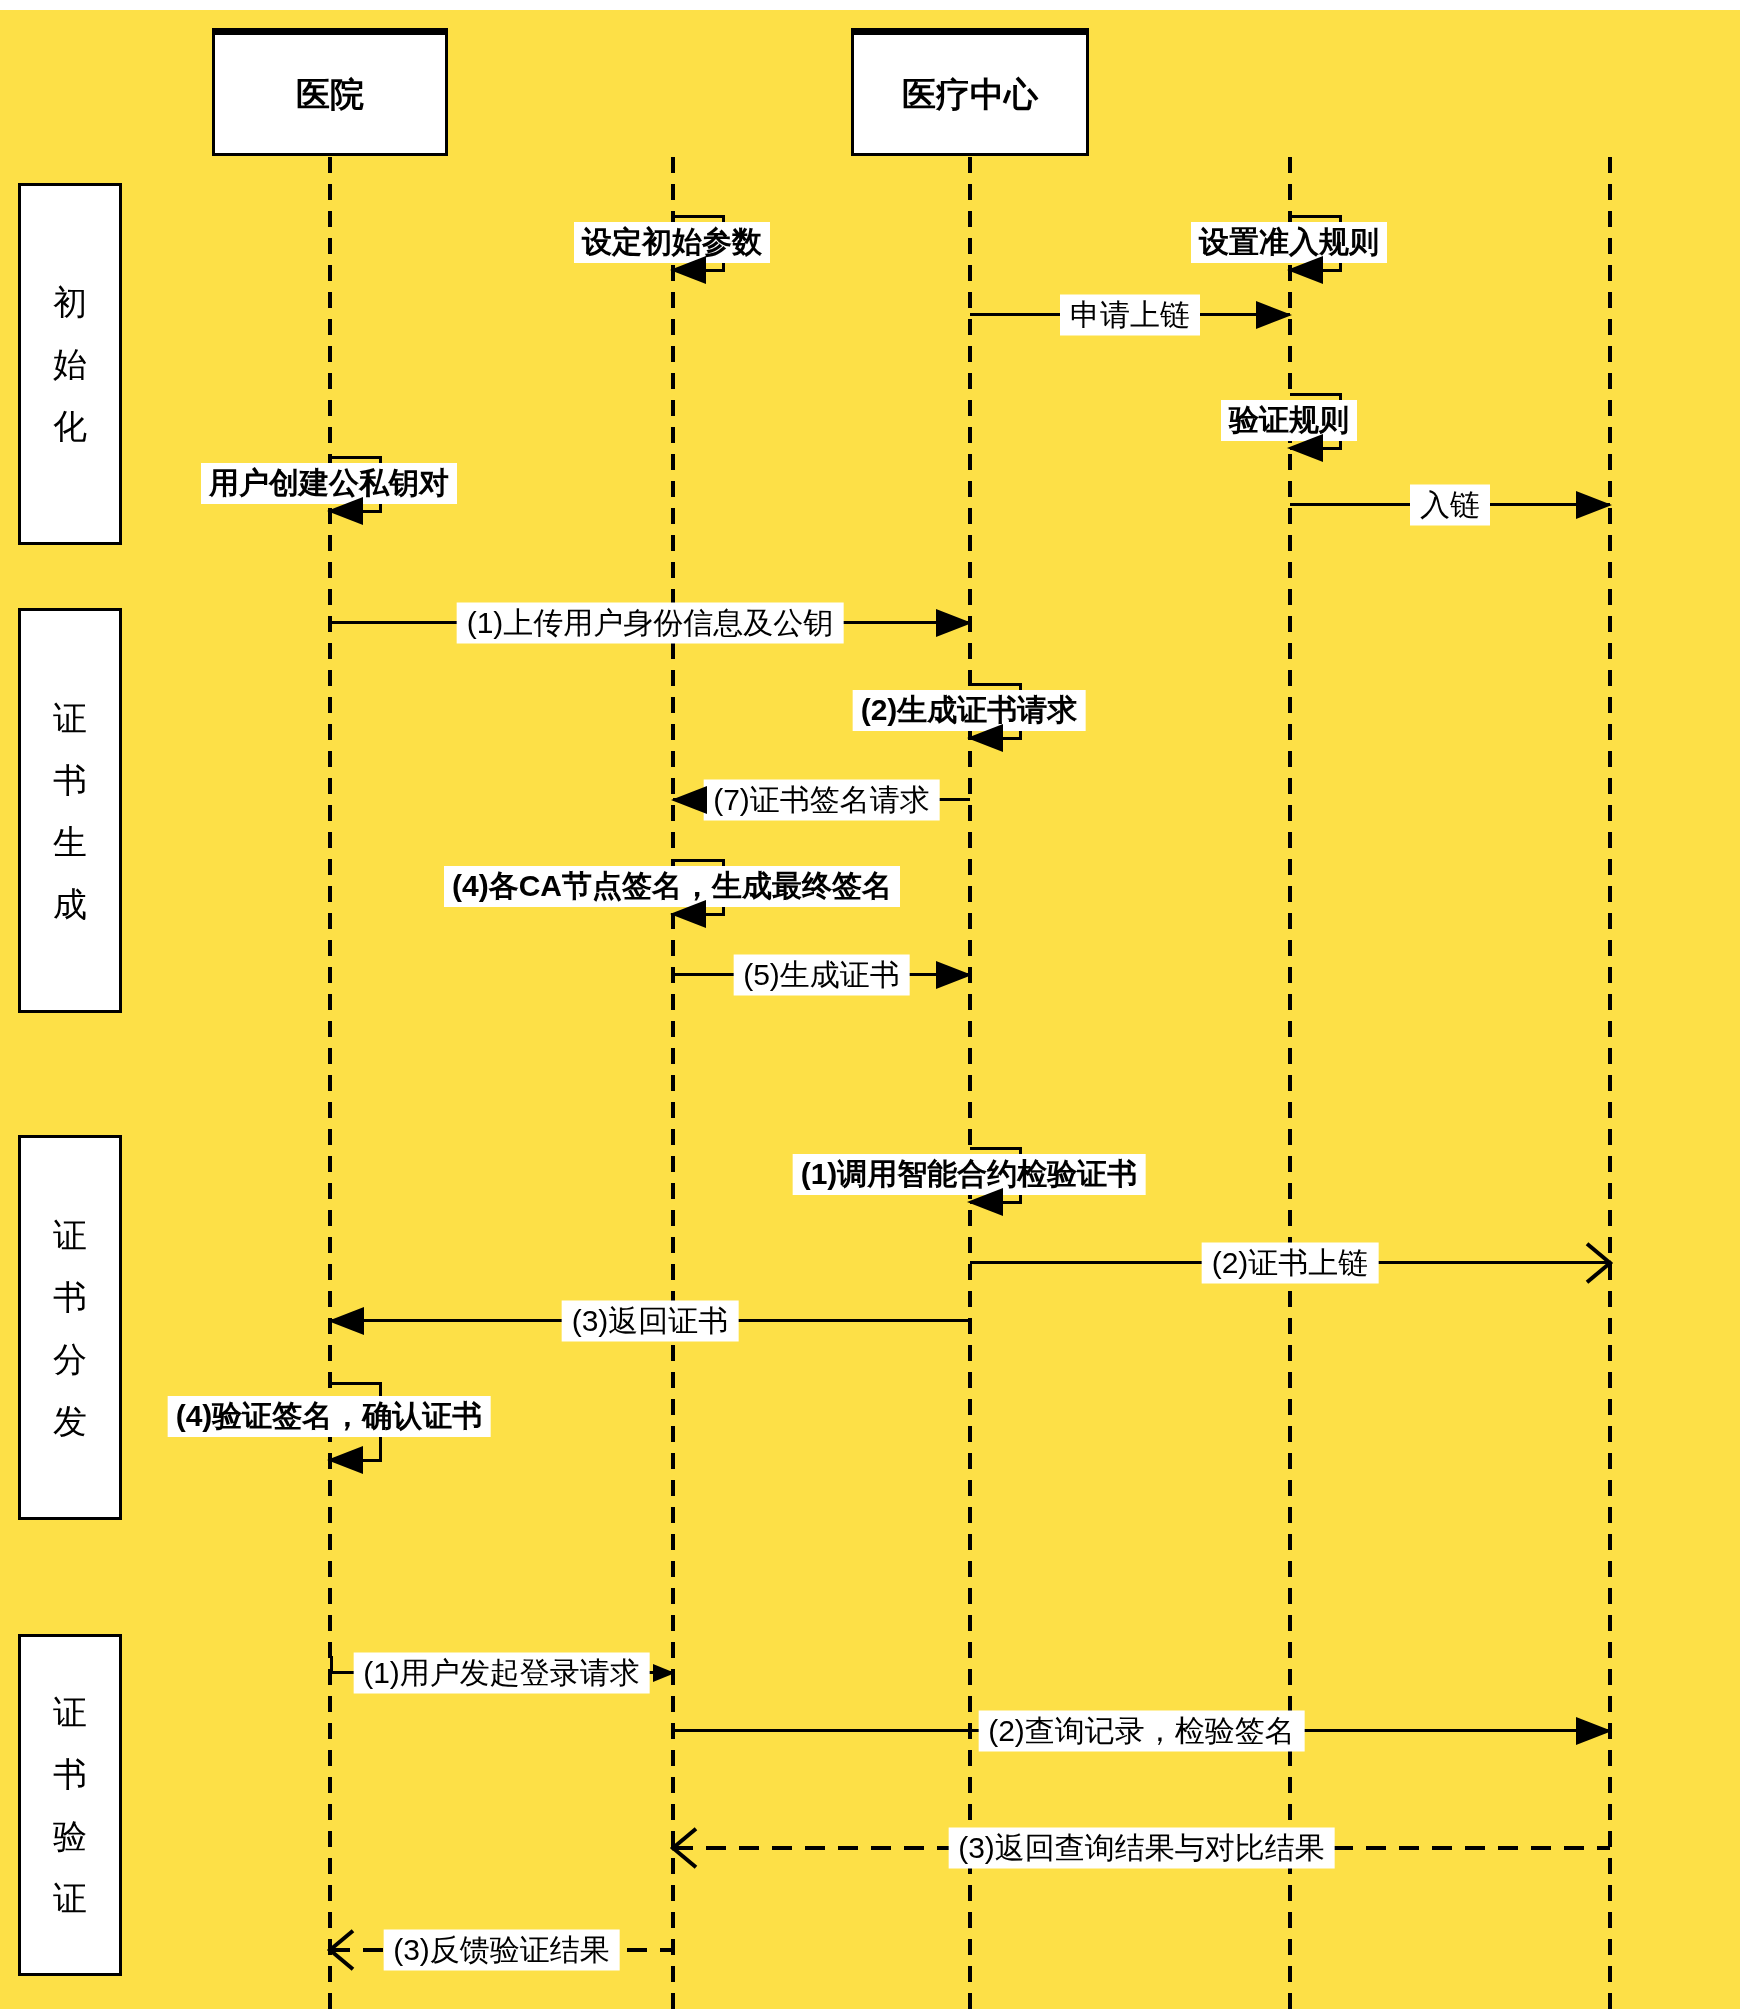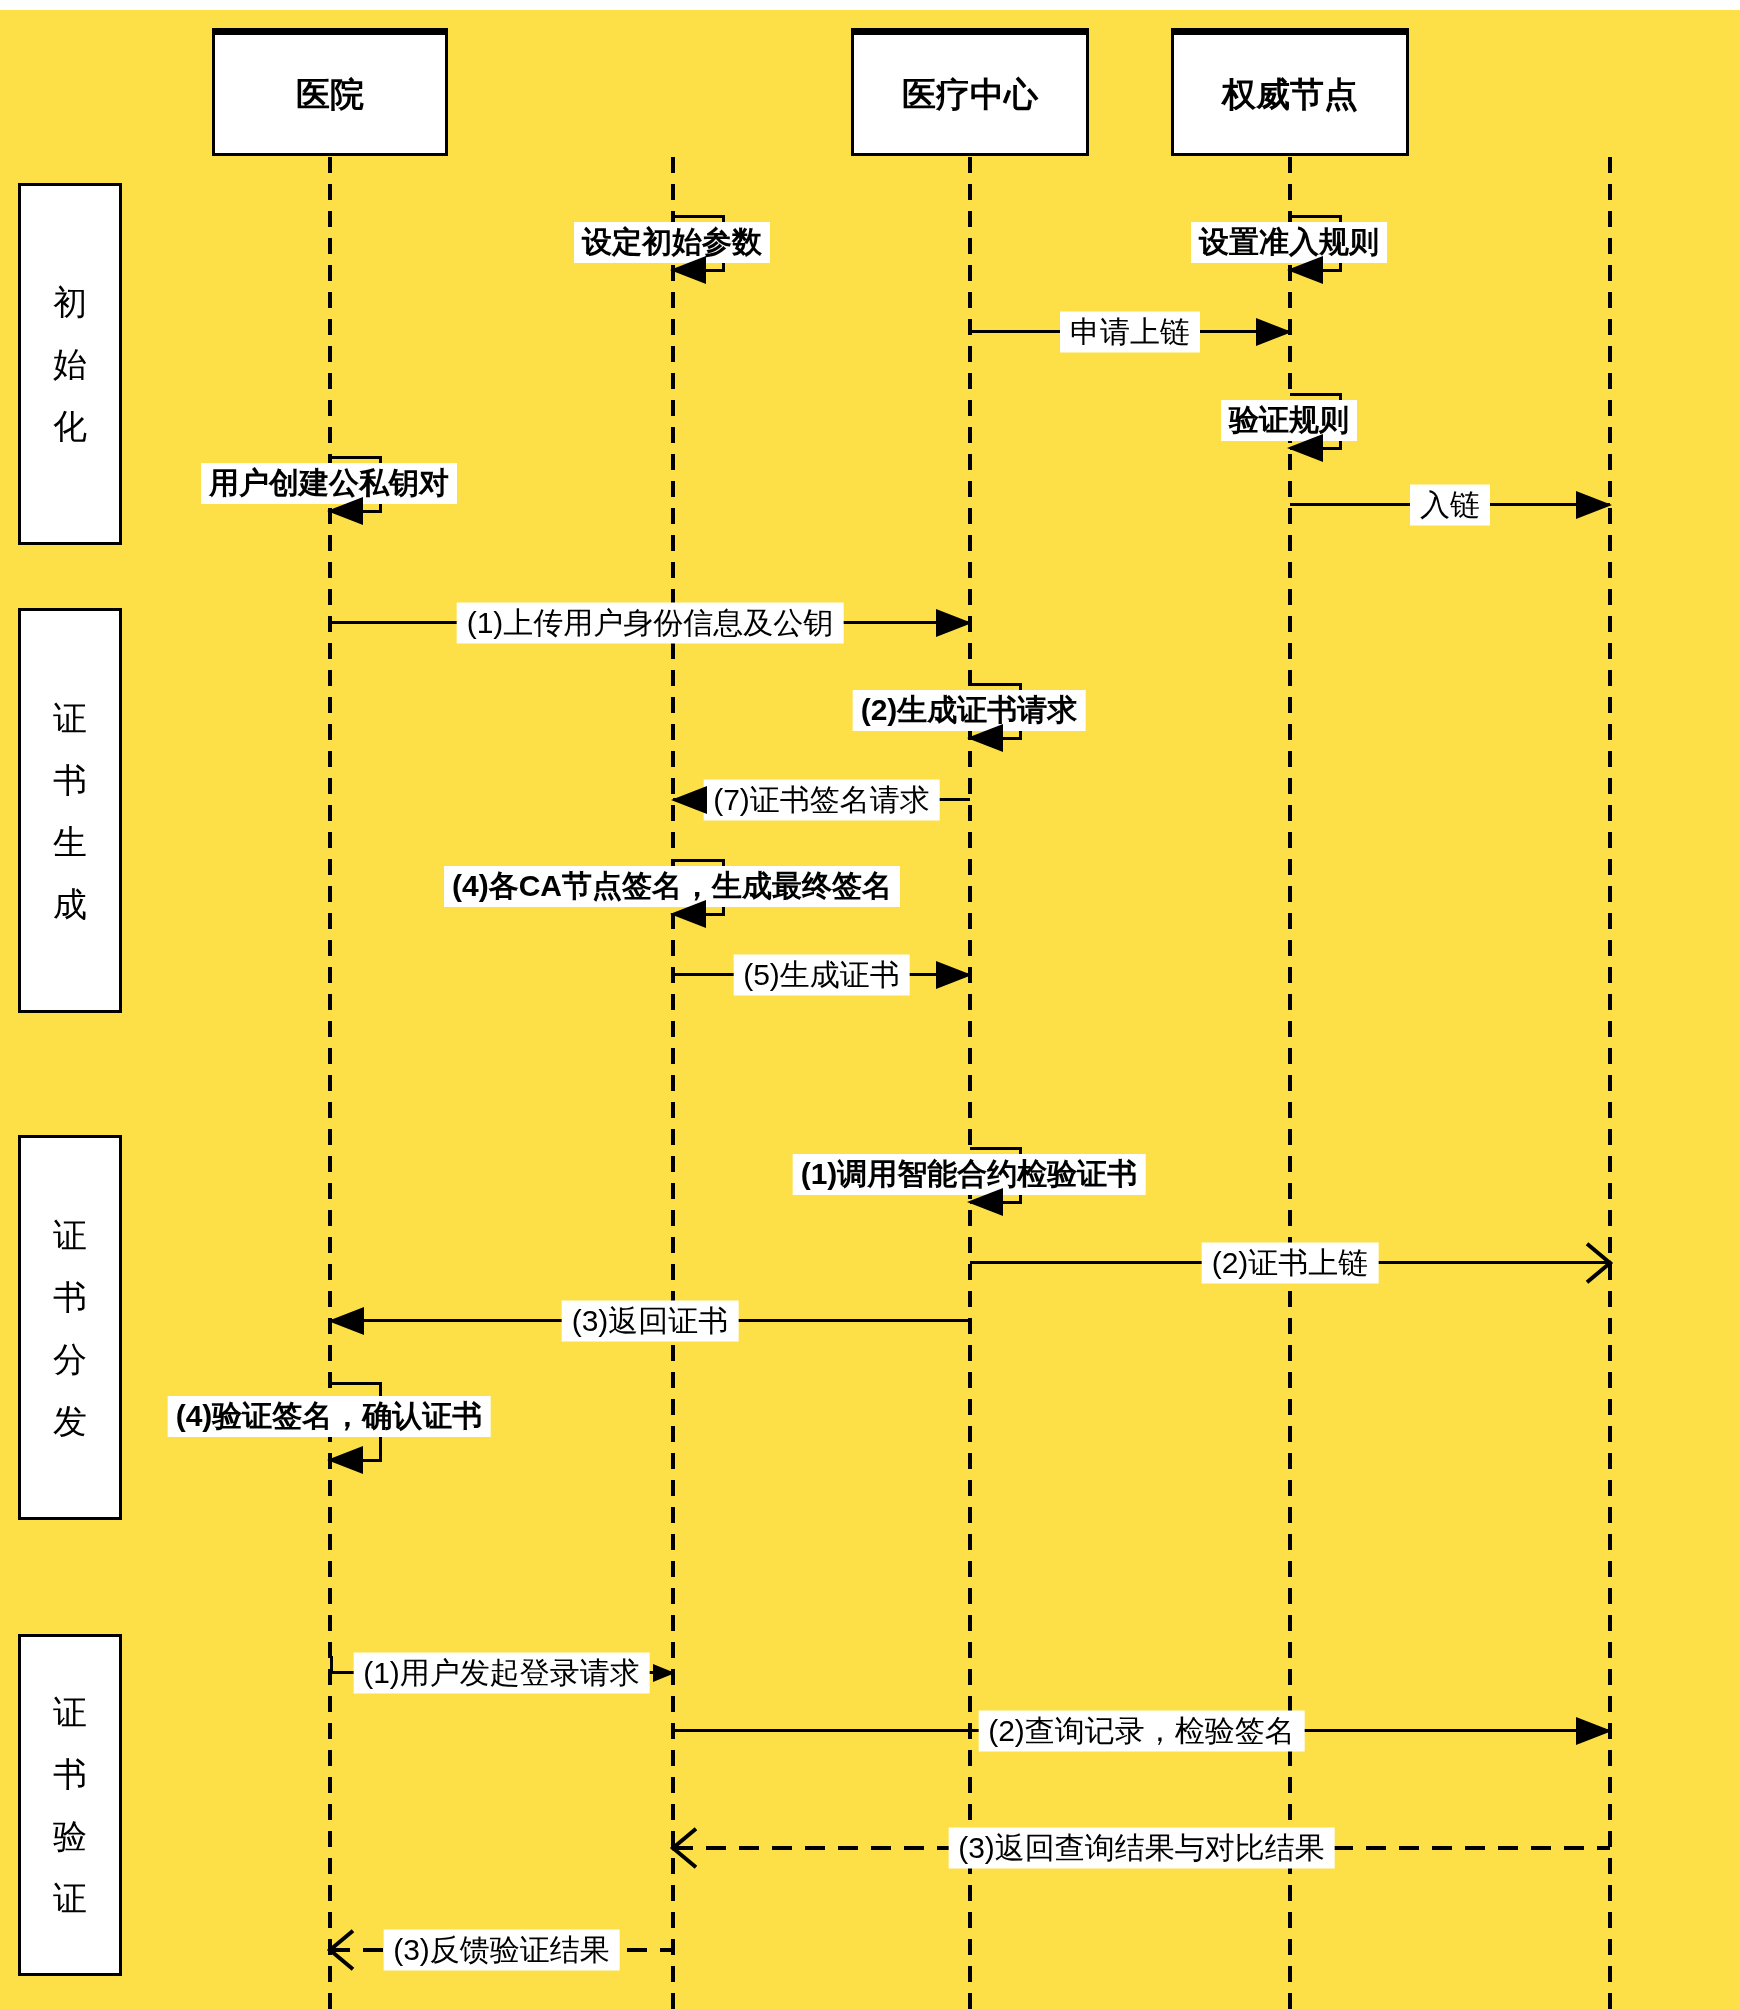--- a/index.html
+++ b/index.html
@@ -75,21 +75,20 @@
 <div class="canvas">
 
   <div class="lifeline" style="left:328px"></div>
   <div class="lifeline" style="left:671px"></div>
   <div class="lifeline" style="left:968px"></div>
   <div class="lifeline" style="left:1288px"></div>
   <div class="lifeline" style="left:1608px"></div>
 
   <div class="abox" style="left:212px;width:236px"><span>医院</span></div>
   <div class="abox" style="left:851px;width:238px"><span>医疗中心</span></div>
-  <div class="abox" style="left:1171px;width:238px"><span>权威节点</span></div>
 
   <div class="pbox" style="top:173px;height:362px">
       <div class="plabel">初始化</div>
     </div>
   <div class="pbox" style="top:598px;height:405px">
       <div class="plabel">证书生成</div>
     </div>
   <div class="pbox" style="top:1125px;height:385px">
       <div class="plabel">证书分发</div>
     </div>
@@ -98,21 +97,21 @@
     </div>
 
   <div class="self" style="left:673px;top:205px;height:57px">
     <span class="tri left"></span>
     <span class="slabel">设定初始参数</span>
   </div>
   <div class="self" style="left:1290px;top:205px;height:57px">
     <span class="tri left"></span>
     <span class="slabel">设置准入规则</span>
   </div>
-  <div class="msg" style="left:970px;top:320px;width:320px">
+  <div class="msg" style="left:970px;top:303px;width:320px">
     <span class="line"></span>
     <span class="mlabel">申请上链</span>
     <span class="tri right"></span>
   </div>
   <div class="self" style="left:1290px;top:383px;height:57px">
     <span class="tri left"></span>
     <span class="slabel">验证规则</span>
   </div>
   <div class="self" style="left:330px;top:446px;height:57px">
     <span class="tri left"></span>

